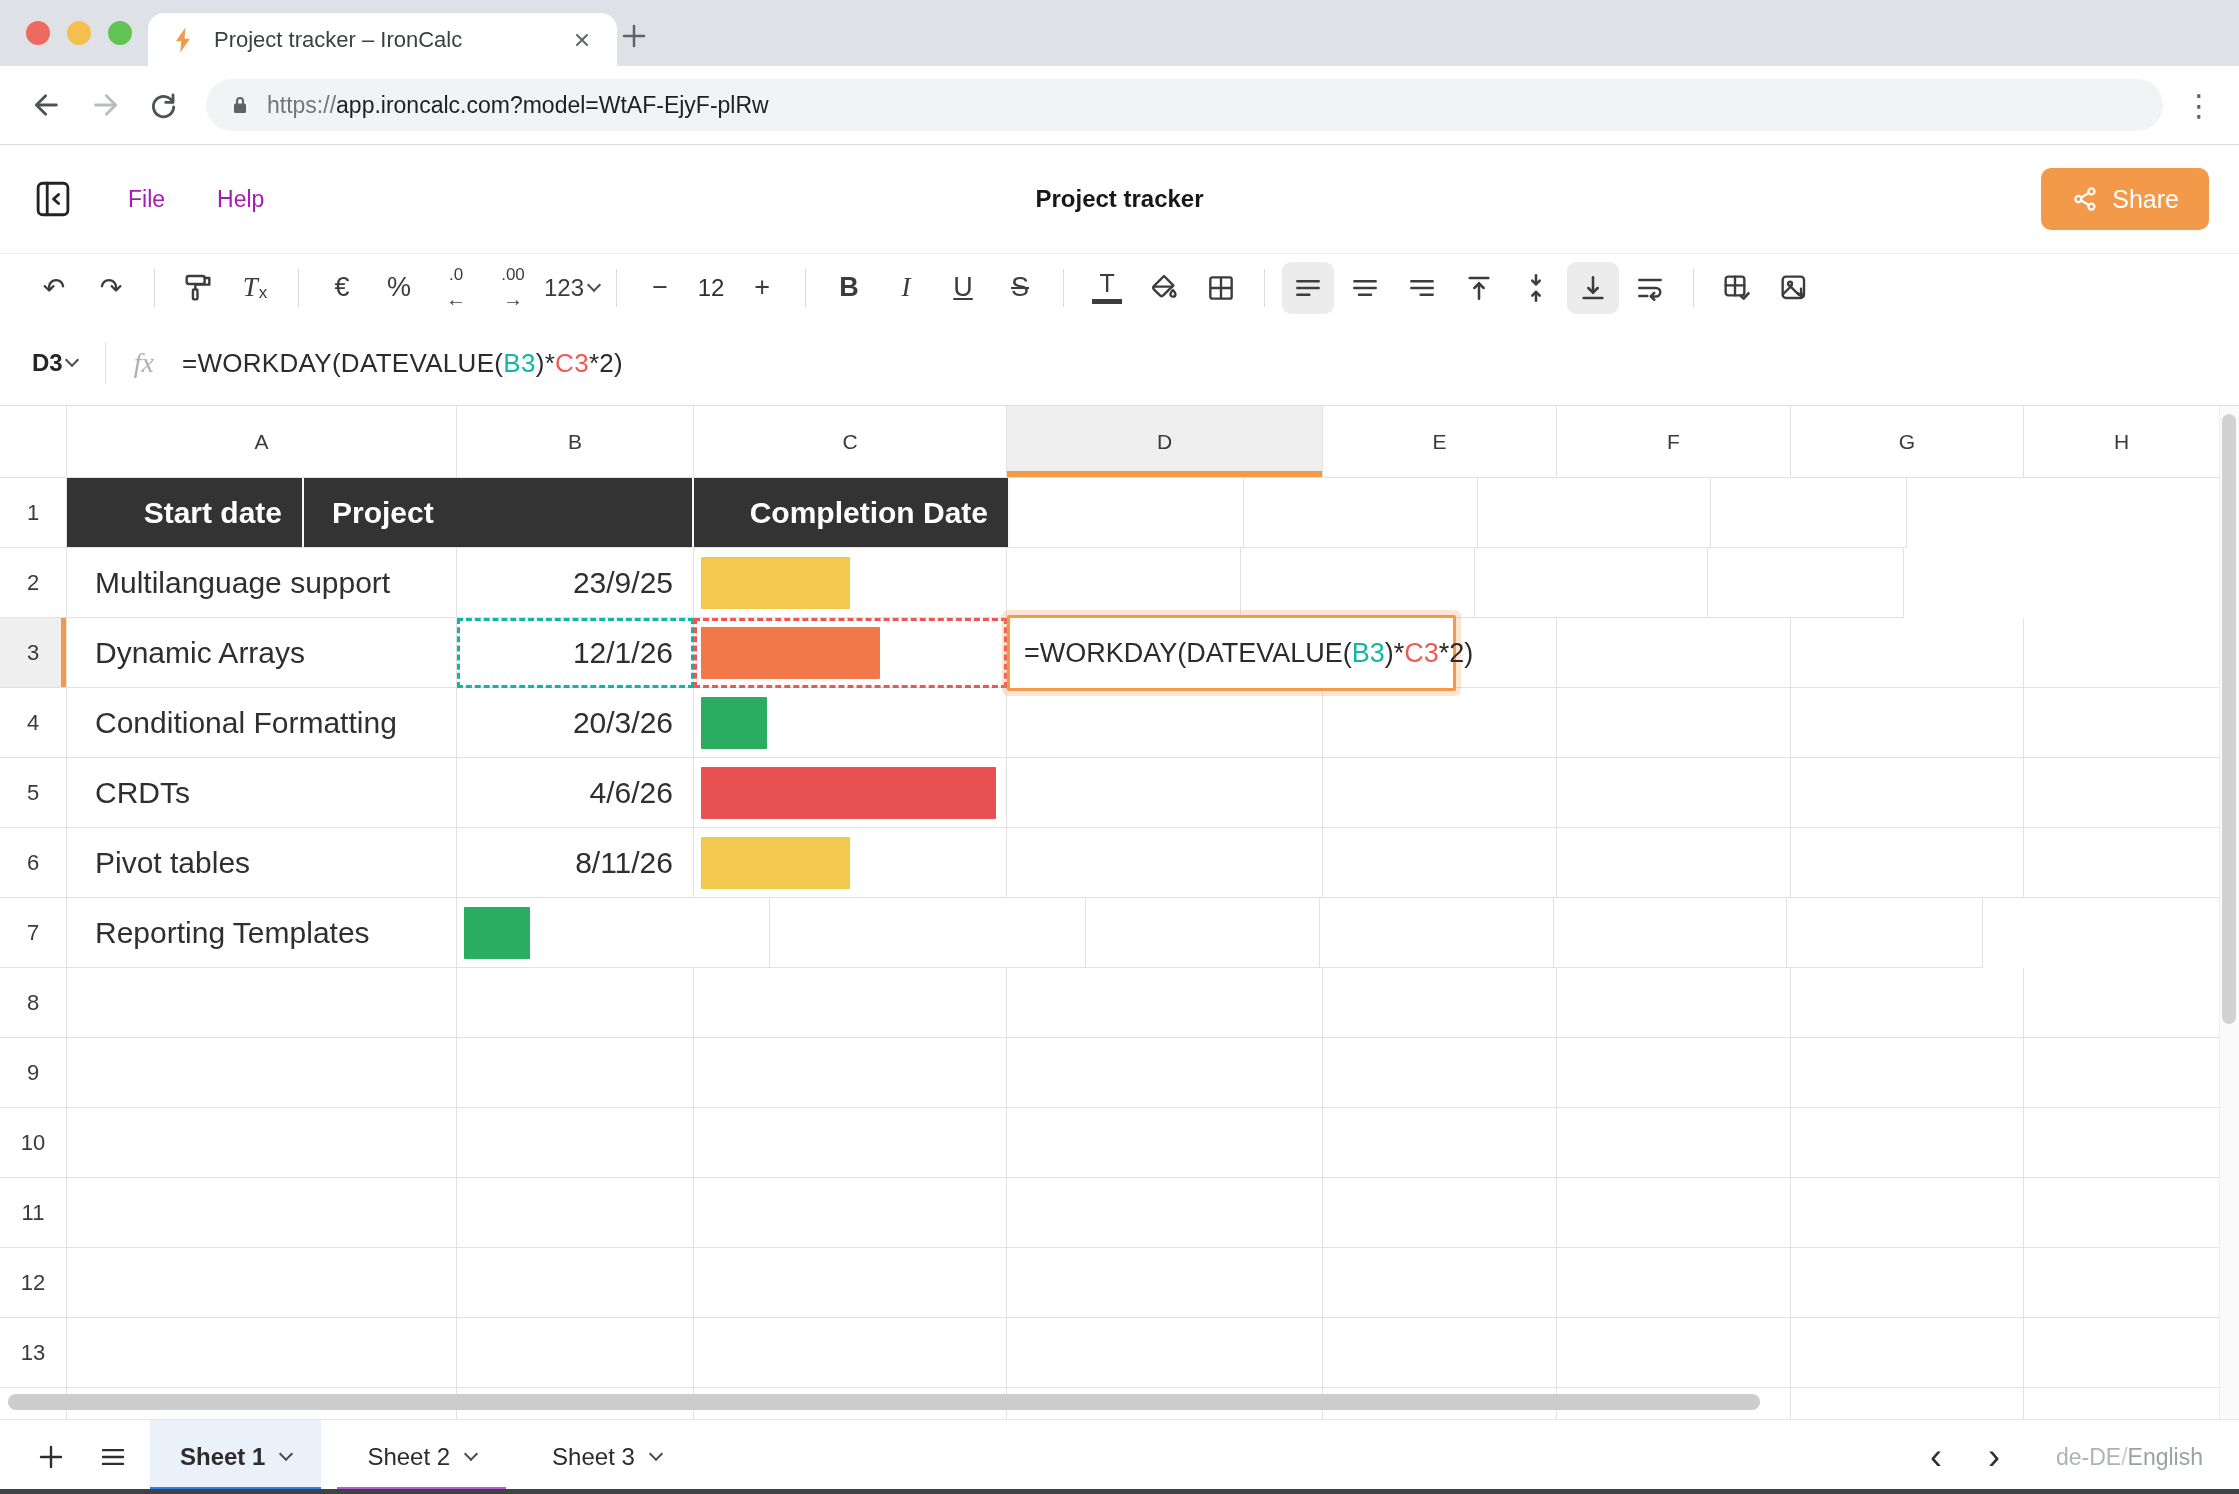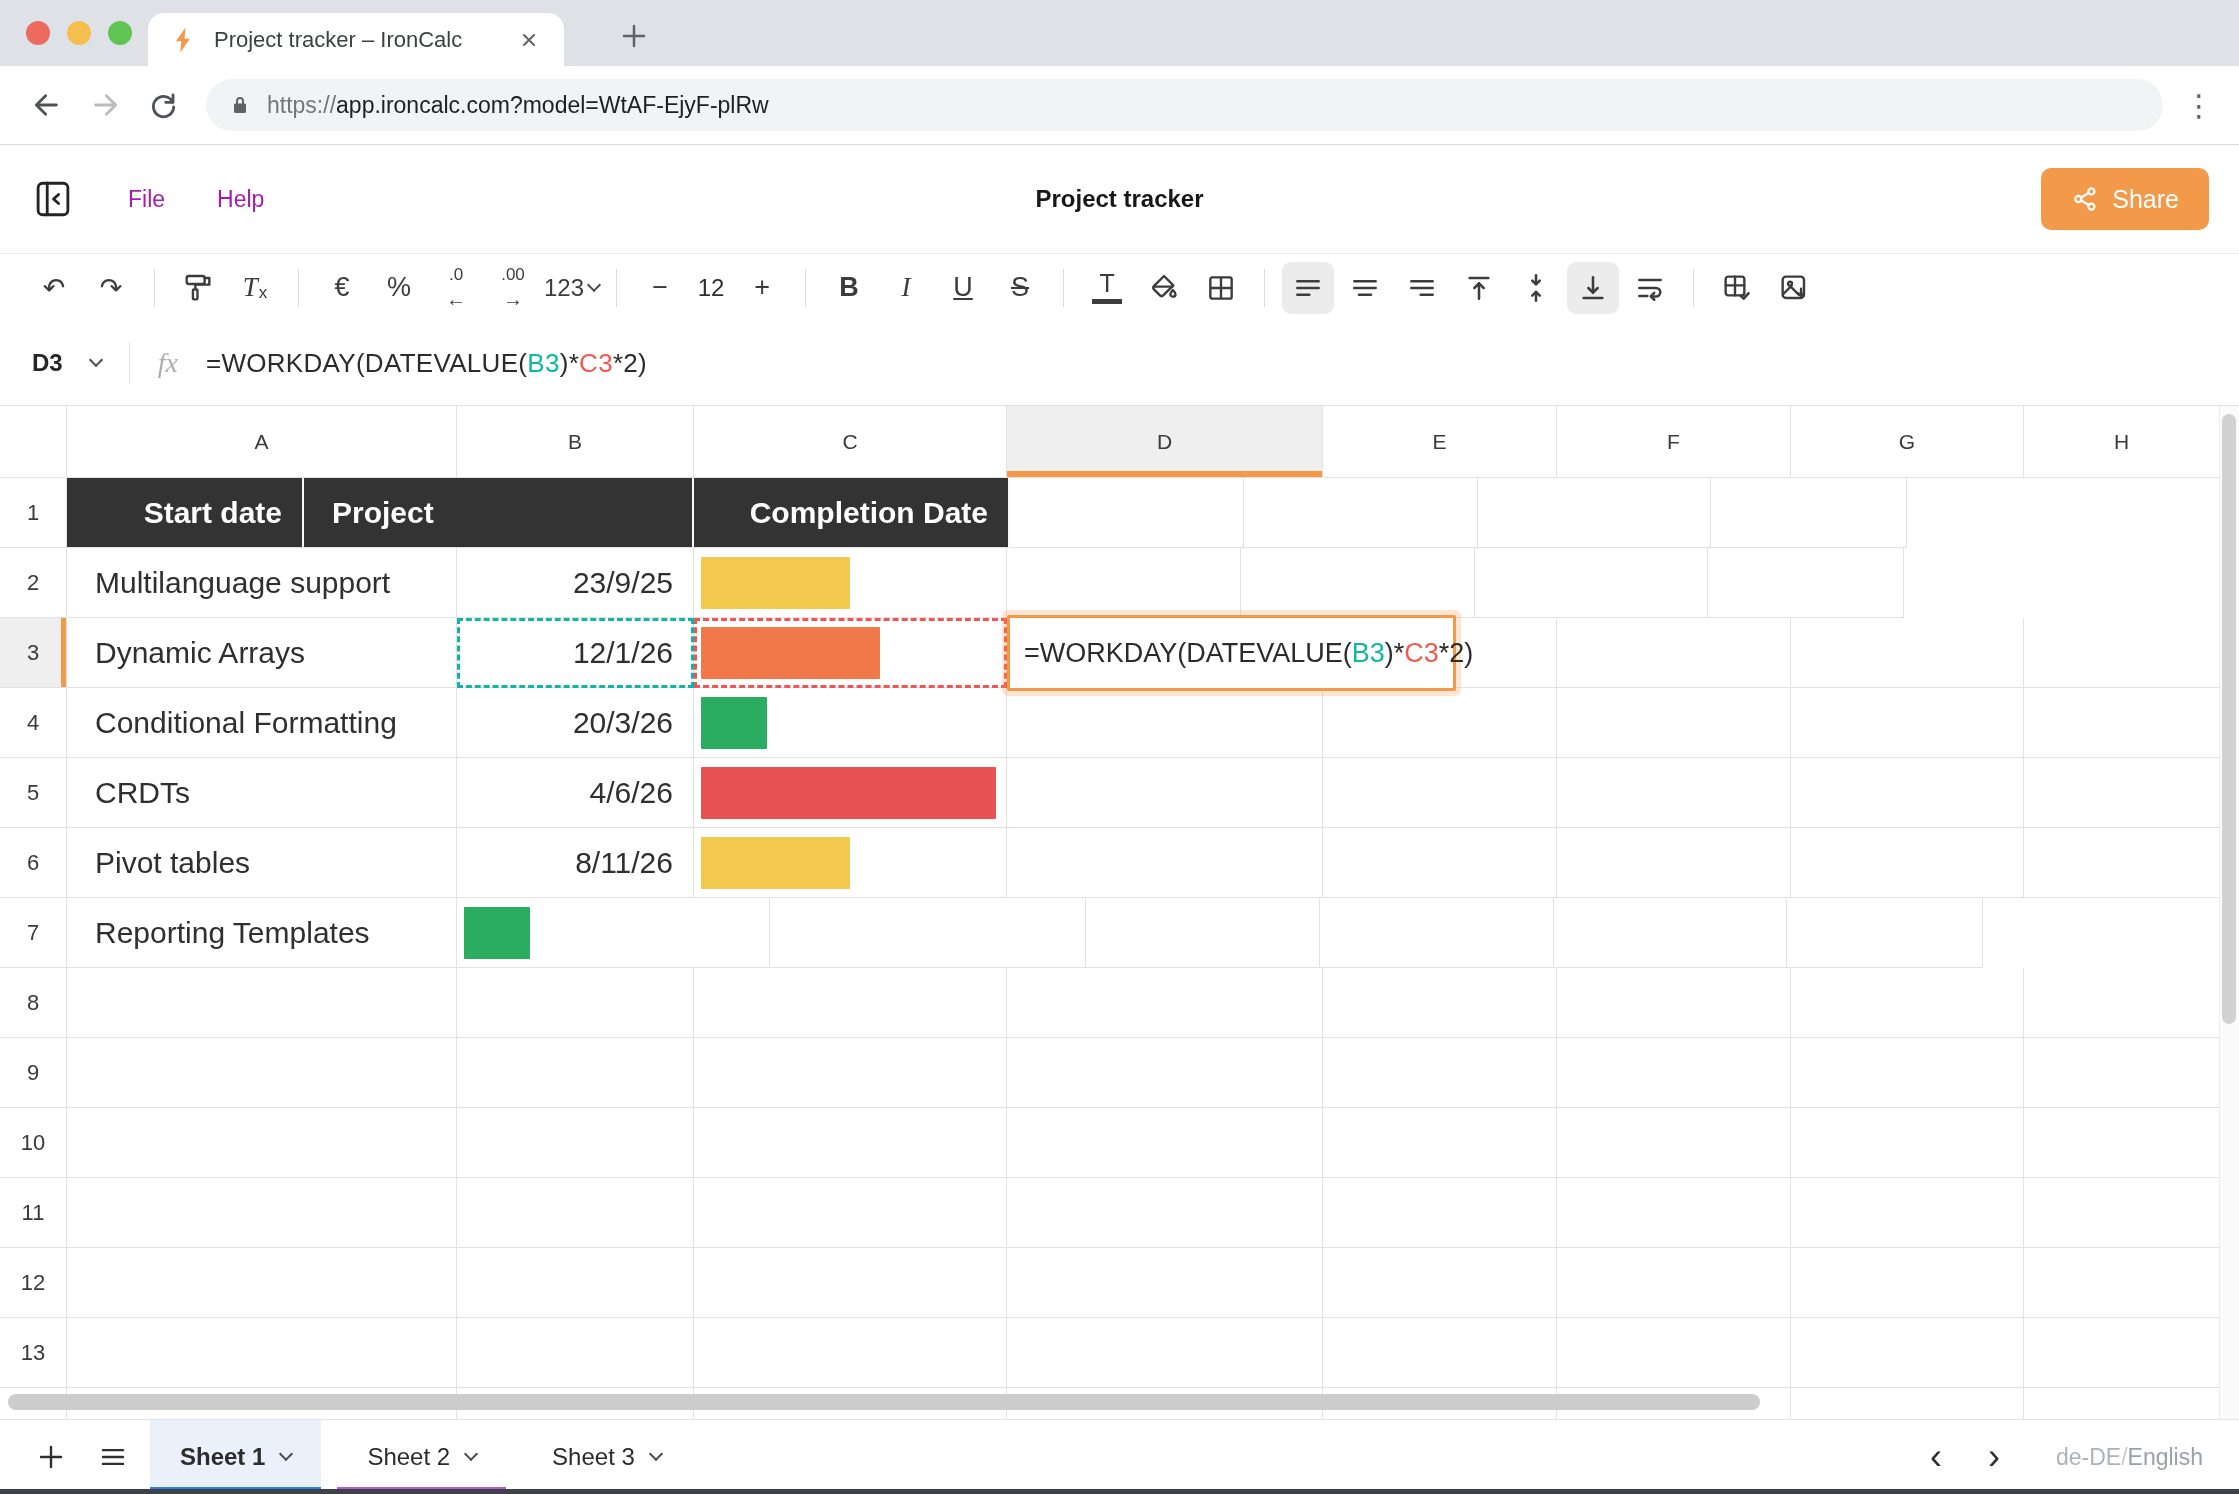--- a/index.html
+++ b/index.html
@@ -5,21 +5,21 @@
 *{box-sizing:border-box;margin:0;padding:0}
 html,body{background:#fff}
 body{font-family:"Liberation Sans","DejaVu Sans",sans-serif;color:#2f2f2f}
 .stage{position:relative;width:2239px;height:1494px;overflow:hidden;background:#fff}
 
 
 .tabstrip{position:relative;height:66px;background:#dee1e6}
 .lights{position:absolute;left:26px;top:21px;display:flex;gap:17px}
 .light{width:24px;height:24px;border-radius:50%}
 .light.red{background:#ec6a5e}.light.yellow{background:#f5bf4f}.light.green{background:#61c554}
-.btab{position:absolute;left:148px;bottom:0;width:416px;height:53px;background:#fff;border-radius:16px 16px 0 0;display:flex;align-items:center;padding:0 20px;gap:14px}
+.btab{position:absolute;left:148px;bottom:0;width:469px;height:53px;background:#fff;border-radius:16px 16px 0 0;display:flex;align-items:center;padding:0 20px;gap:14px}
 .favicon{width:32px;height:32px;flex:none;display:flex;align-items:center;justify-content:center}
 .btab-title{flex:1;font-size:22px;color:#3c4043;white-space:nowrap;overflow:hidden}
 .btab-close{width:30px;height:30px;color:#5f6368;display:flex;align-items:center;justify-content:center}
 .newtab{position:absolute;left:614px;bottom:10px;width:40px;height:40px;color:#5f6368;display:flex;align-items:center;justify-content:center}
 
 
 .urlbar{height:79px;background:#fff;border-bottom:1px solid #d7d9dd;display:flex;align-items:center;padding:8px 18px}
 .nav-ic{width:58px;height:58px;display:flex;align-items:center;justify-content:center;color:#4e5256}
 .nav-ic.disabled{color:#b8bbbf}
 .omnibox{flex:1;height:52px;background:#f1f3f4;border-radius:26px;margin:0 14px;display:flex;align-items:center;padding:0 22px;gap:15px}
@@ -47,21 +47,21 @@
 .tcolor .tglyph{font-size:25px}
 .tcolor .cbar{width:30px;height:5px;background:#3c3c3c;margin-top:3px}
 .decic{display:flex;flex-direction:column;align-items:center;line-height:1;font-size:17px}
 .decic .arr{font-size:20px;margin-top:1px}
 .numlabel{font-size:24px}
 .fontsize{font-size:24px;min-width:40px;text-align:center}
 .cvd{display:inline-block;width:10px;height:10px;border-right:2.4px solid #4a4a4a;border-bottom:2.4px solid #4a4a4a;transform:rotate(45deg);margin-top:-6px}
 
 
 .fbar{height:85px;background:#fff;border-bottom:1px solid #dfdfdf;display:flex;align-items:center;padding:0 32px}
-.cellref{font-size:24px;font-weight:700;color:#262626;margin-right:28px}
+.cellref{font-size:24px;font-weight:700;color:#262626;margin-right:4px}
 .fdiv{width:1px;height:42px;background:#e2e2e2;margin:0 28px}
 .fx{font-family:"Liberation Serif","DejaVu Serif",serif;font-style:italic;font-size:28px;color:#aeaeae;margin-right:28px}
 .formula{font-size:26px;color:#2b2b2b;letter-spacing:.3px;white-space:nowrap}
 .ref-teal-t{color:#0fb7a6}
 .ref-red-t{color:#ef5a52}
 
 
 .grid-area{position:relative;height:1013px;background:#fff;overflow:hidden}
 .grow{display:flex}
 .gcell{flex:none;height:70px;background:#fff;border-right:1px solid #e2e2e2;border-bottom:1px solid #e2e2e2;display:flex;align-items:center;font-size:30px;color:#2f2f2f;overflow:hidden}

